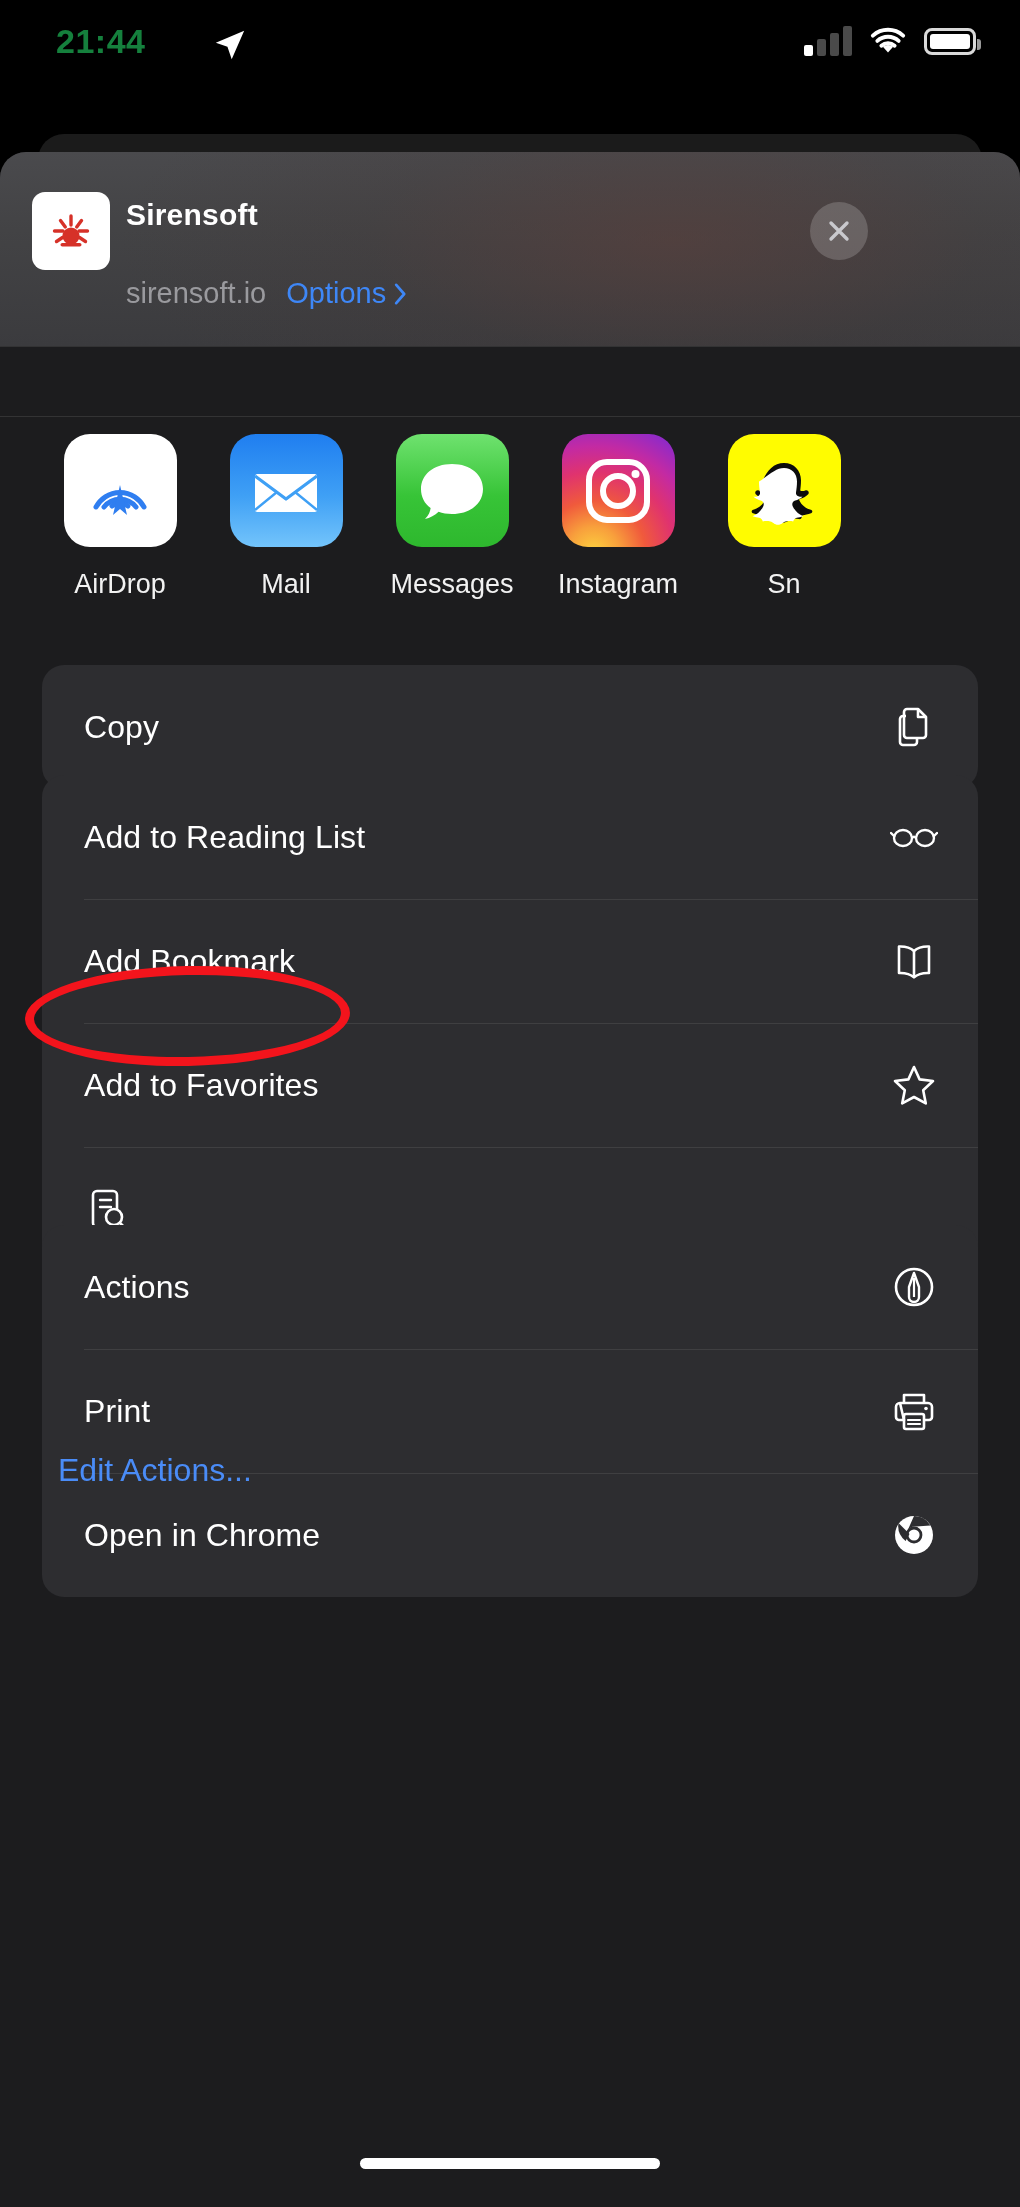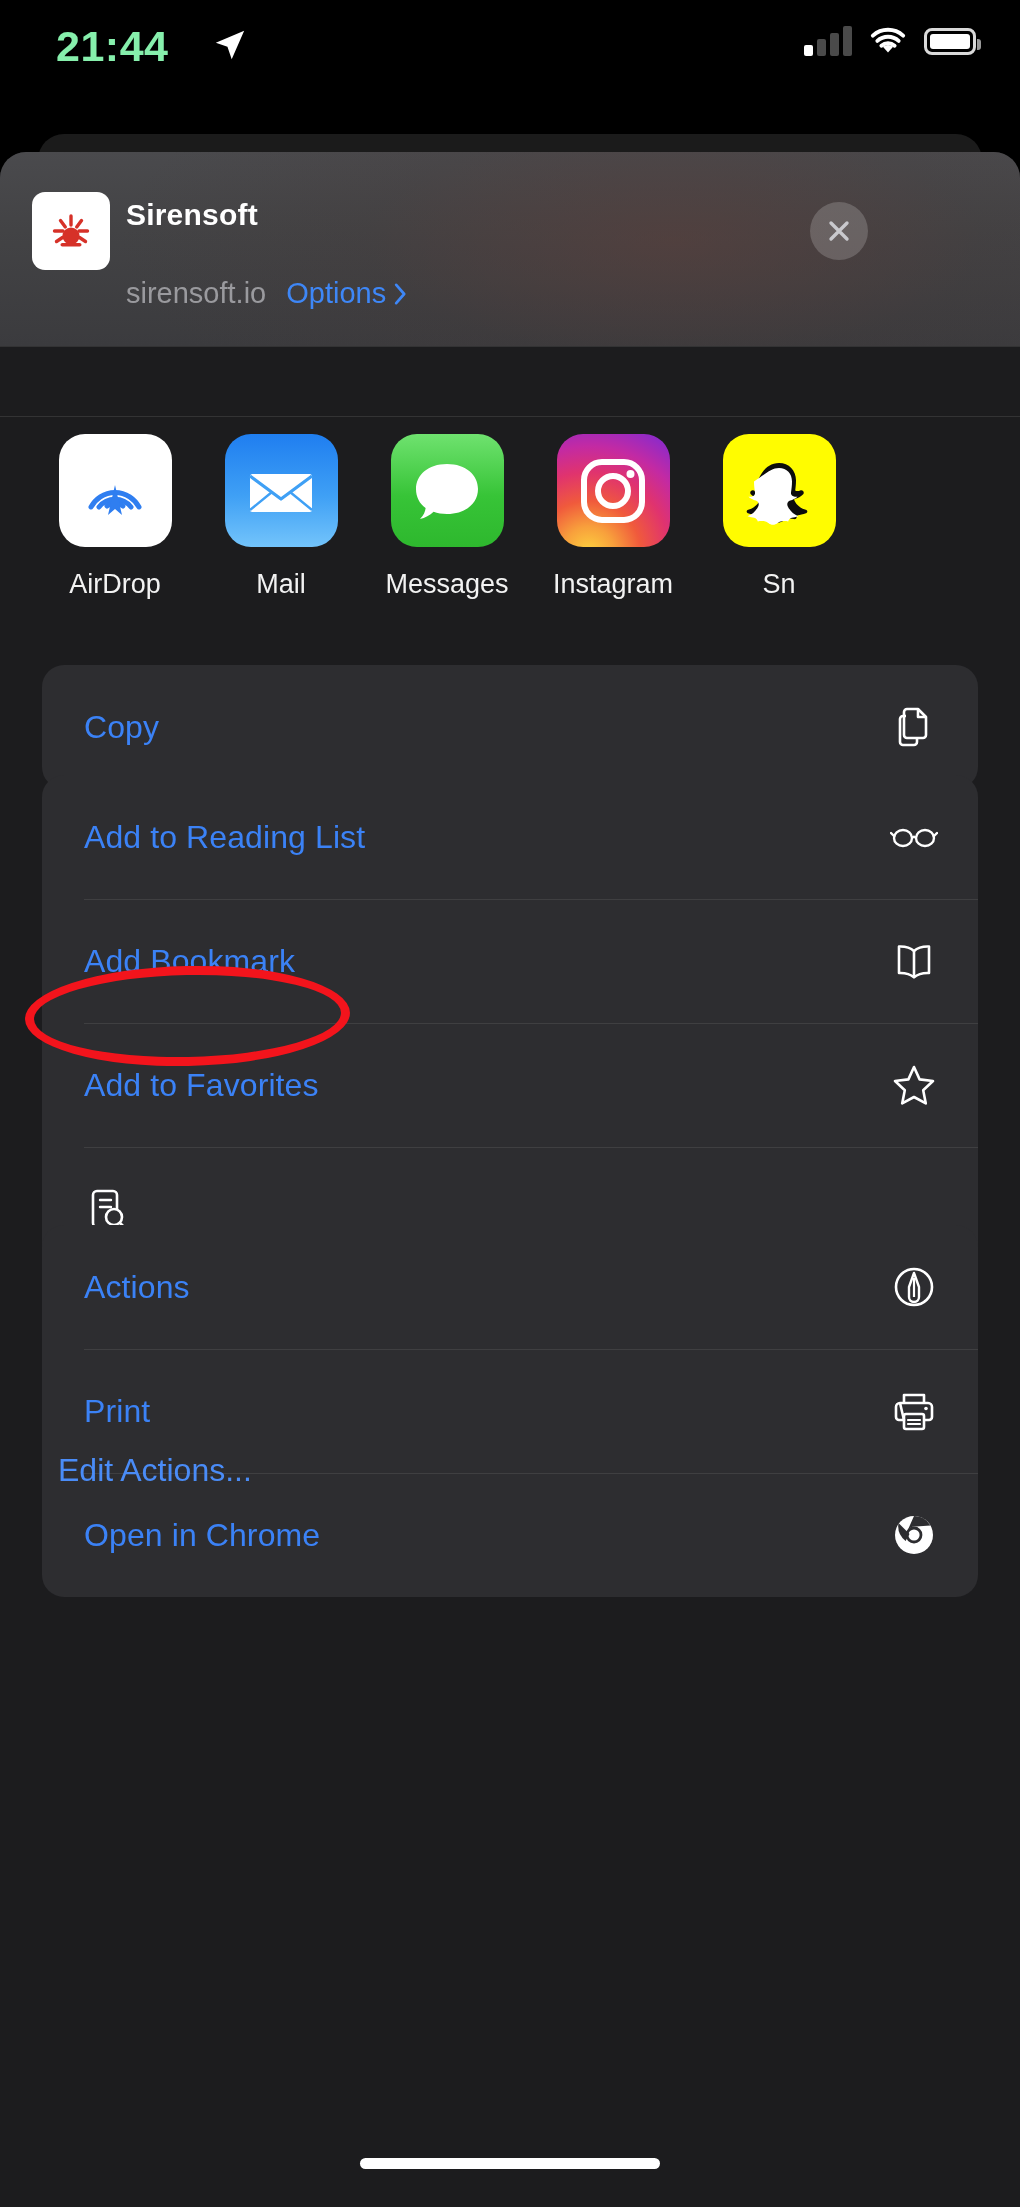--- a/index.html
+++ b/index.html
@@ -15,21 +15,21 @@
     background:#000;
   }
 
   
   .statusbar{
     position:absolute; top:0; left:0; width:1020px; height:100px;
     background:#000;
   }
   .sb-time{
     position:absolute; left:56px; top:22px;
-    color:#86efac; font-size:43px; font-weight:600;
+    color:#15803d; font-size:34px; font-weight:600;
     letter-spacing:0.5px;
   }
   .sb-loc{
     position:absolute; left:213px; top:28px;
     width:34px; height:34px;
   }
   .sb-right{
     position:absolute; right:44px; top:26px;
     display:flex; align-items:center; gap:16px;
   }
@@ -105,21 +105,21 @@
     background:rgba(255,255,255,.10);
   }
   .hdr-sep2{
     position:absolute; left:0; top:264px; width:1020px; height:1px;
     background:rgba(255,255,255,.10);
   }
 
   
   .approw{
     position:absolute; left:0; top:282px; width:872px; height:230px;
-    display:flex; gap:0; padding-left:32px;
+    display:flex; gap:0; padding-left:32px;justify-content:center;
   }
   .app{
     width:166px; flex:0 0 166px;
     display:flex; flex-direction:column; align-items:center;
   }
   .app-icon{
     width:113px; height:113px; border-radius:26px; overflow:hidden;
     display:flex; align-items:center; justify-content:center;
   }
   .app-label{
@@ -142,21 +142,21 @@
   }
   .row{
     height:124px; display:flex; align-items:center;
     padding:0 40px 0 42px; position:relative;
   }
   .row + .row:before{
     content:""; position:absolute; left:42px; right:0; top:0;
     height:1px; background:rgba(255,255,255,.085);
   }
   .row-label{
-    color:#3b82f6; font-size:32px; flex:1; letter-spacing:.1px;
+    color:#ffffff; font-size:32px; flex:1; letter-spacing:.1px;
   }
   .row-icon{
     width:48px; height:48px; display:flex;
     align-items:center; justify-content:center;
   }
 
   .g1{ top:513px; }
   .g2{ top:623px; }
   .g3{ top:1073px; }
 

